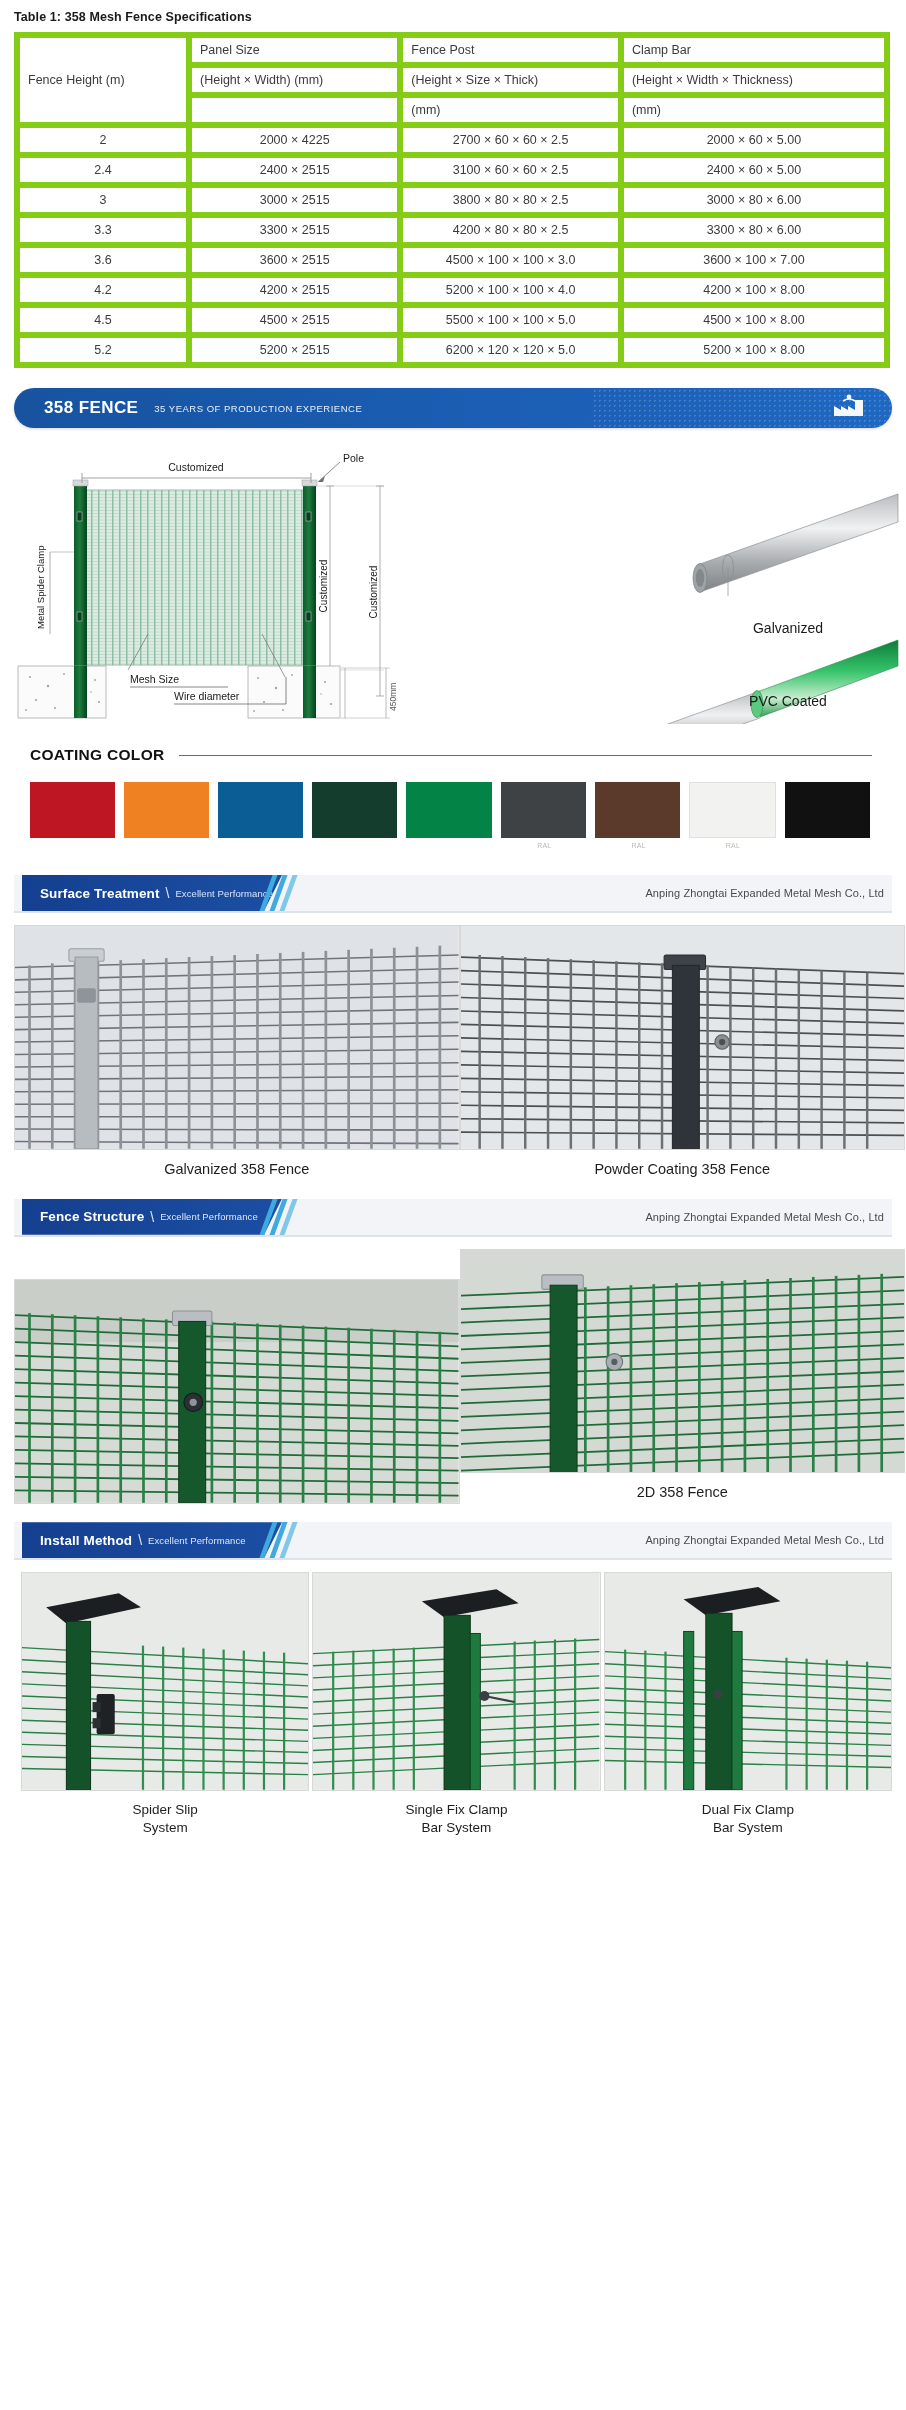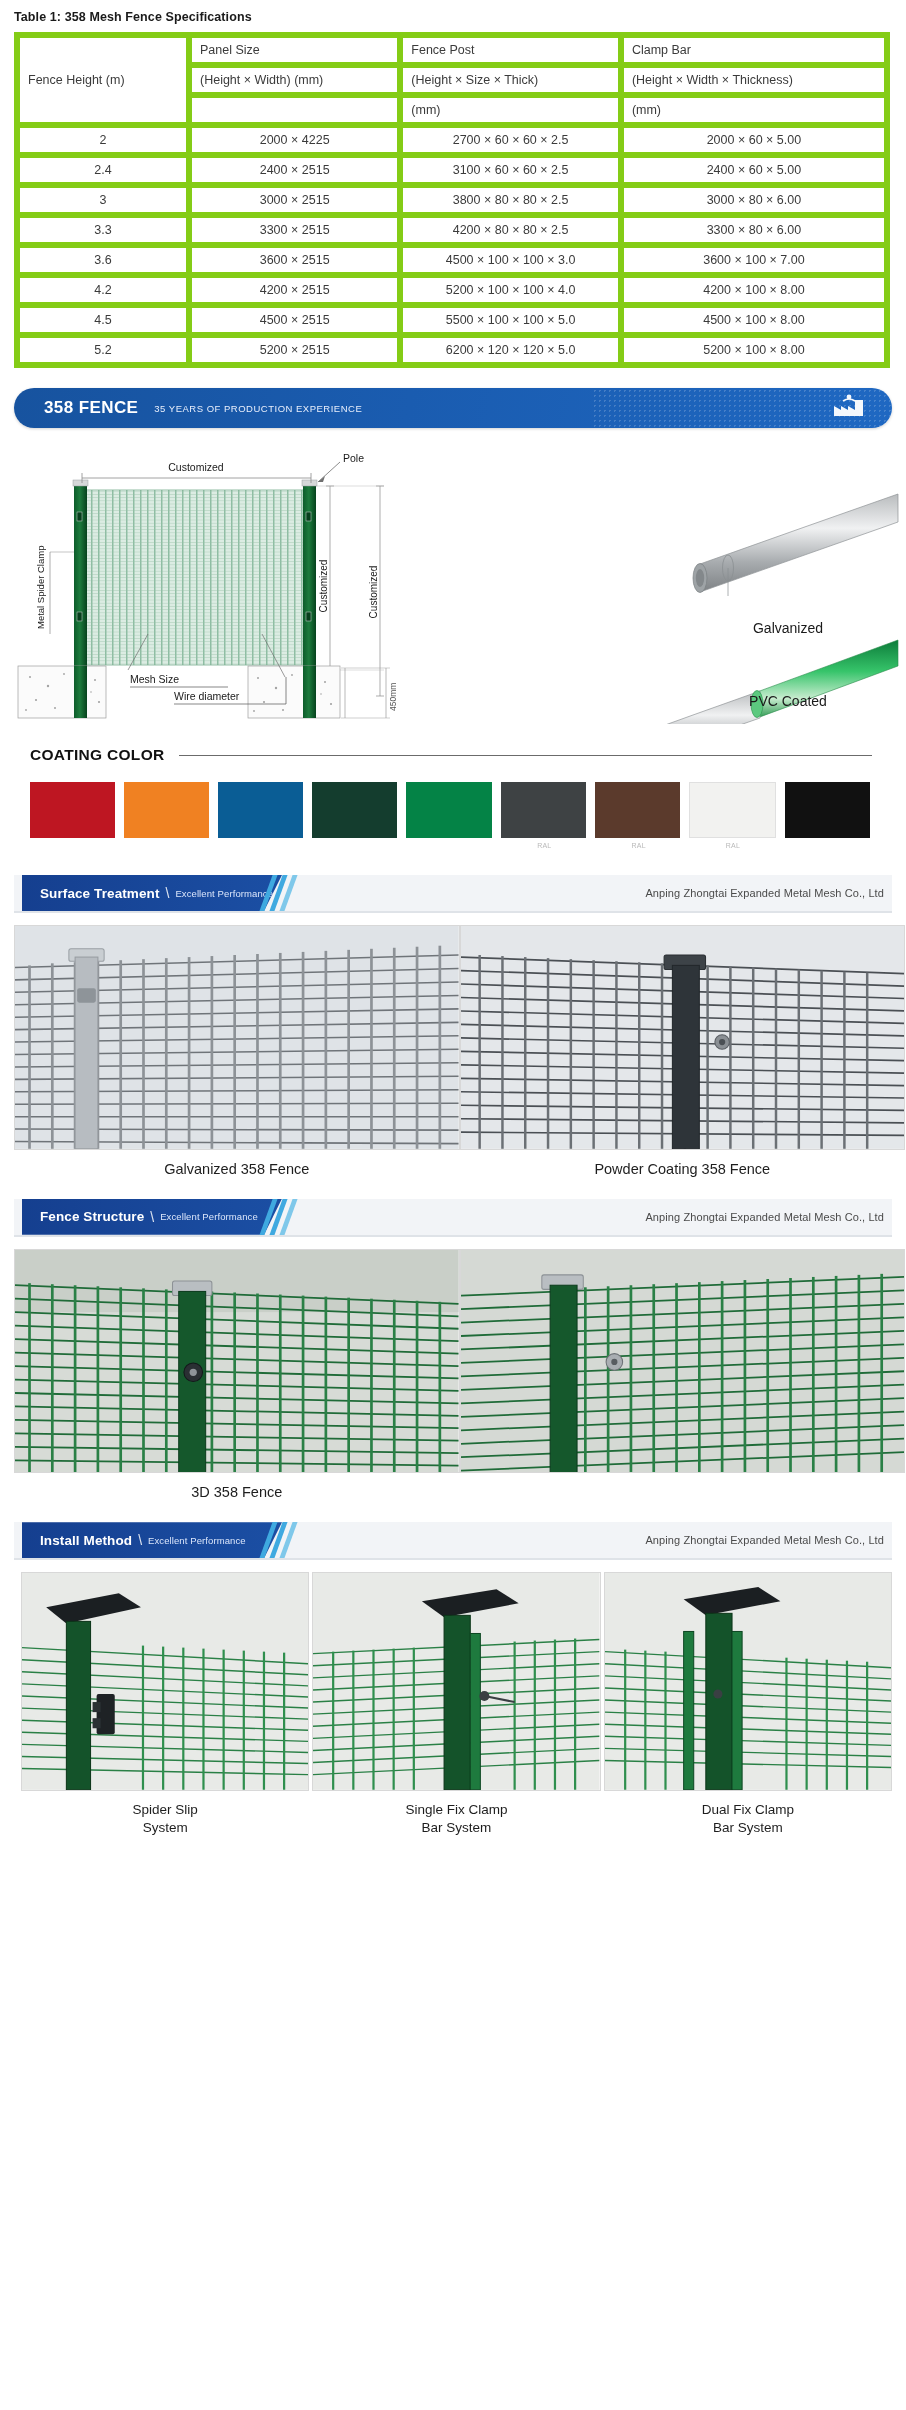--- a/index.html
+++ b/index.html
@@ -106,21 +106,21 @@
     position: absolute; top: -6px; height: 48px; width: 5px;
     background: #3fa9e0; transform: skewX(-20deg);
   }
   .sec-company {
     position: absolute; right: 8px; top: 50%; transform: translateY(-50%);
     font-size: 11px; color: #4a4a4a; letter-spacing: .1px;
   }
   .sec-underline { margin: 0 14px; height: 2px; background: #dfe3e8; }
 
   
-  .grid2 { display: flex; padding: 12px 1px 0 14px; }
+  .grid2 { display: flex; padding: 12px 1px 0 14px; align-items: flex-end; }
   .grid2 .cell { flex: 1; }
   .grid3 { display: flex; gap: 3px; padding: 12px 14px 0 21px; }
   .grid3 .cell { flex: 1; }
   .photo { width: 100%; border: 1px solid #d8d8d8; display: block; background: #f6f6f6; }
   .caption {
     text-align: center; font-size: 14.5px; color: #1e1e1e;
     padding: 10px 0 2px 0; line-height: 1.3;
   }
   .caption.small { font-size: 13.5px; }
   .bottom-pad { height: 20px; }
@@ -541,21 +541,20 @@
           <line x1="344" y1="47" x2="344" y2="215"></line>
             <line x1="366" y1="48" x2="366" y2="215"></line>
           <line x1="388" y1="49" x2="388" y2="215"></line>
             <line x1="410" y1="50" x2="410" y2="215"></line>
         </g>
         <rect x="152" y="30" width="38" height="14" rx="2" fill="#b9bec2" stroke="#8d9296"></rect>
         <rect x="158" y="40" width="26" height="175" fill="#15582c" stroke="#0d3c1e"></rect>
         <circle cx="172" cy="118" r="9" fill="#2a2f33" stroke="#14181b"></circle>
         <circle cx="172" cy="118" r="3.5" fill="#8f9499"></circle>
       </svg>
-      <div class="caption">3D 358 Fence</div>
     </div>
     <div class="cell">
       <svg class="photo" viewBox="0 0 428 215">
         <rect width="428" height="215" fill="#d5d9d4"></rect>
         <g stroke="#1f6b38" stroke-width="1.7">
           <line x1="0" y1="44" x2="428" y2="26"></line>
             <line x1="0" y1="57" x2="428" y2="39"></line>
           <line x1="0" y1="70" x2="428" y2="52"></line>
             <line x1="0" y1="83" x2="428" y2="65"></line>
           <line x1="0" y1="96" x2="428" y2="78"></line>
@@ -583,20 +582,21 @@
           <line x1="340" y1="26" x2="340" y2="215"></line>
             <line x1="362" y1="25" x2="362" y2="215"></line>
           <line x1="384" y1="24" x2="384" y2="215"></line>
             <line x1="406" y1="23" x2="406" y2="215"></line>
         </g>
         <rect x="78" y="24" width="40" height="14" rx="2" fill="#b9bec2" stroke="#8d9296"></rect>
         <rect x="86" y="34" width="26" height="181" fill="#15582c" stroke="#0d3c1e"></rect>
         <circle cx="148" cy="108" r="8" fill="#a9aeb2" stroke="#6d7276"></circle>
         <circle cx="148" cy="108" r="3" fill="#585d61"></circle>
       </svg>
+      <div class="caption">2D 358 Fence</div>
     </div>
   </div>
 
   <div class="sec-head">
     <div class="sec-blue">
       <span class="sec-name">Install Method</span>
       <span class="sec-slash">\</span>
       <span class="sec-tag">Excellent Performance</span>
     </div>
     <div class="sec-stripes">

